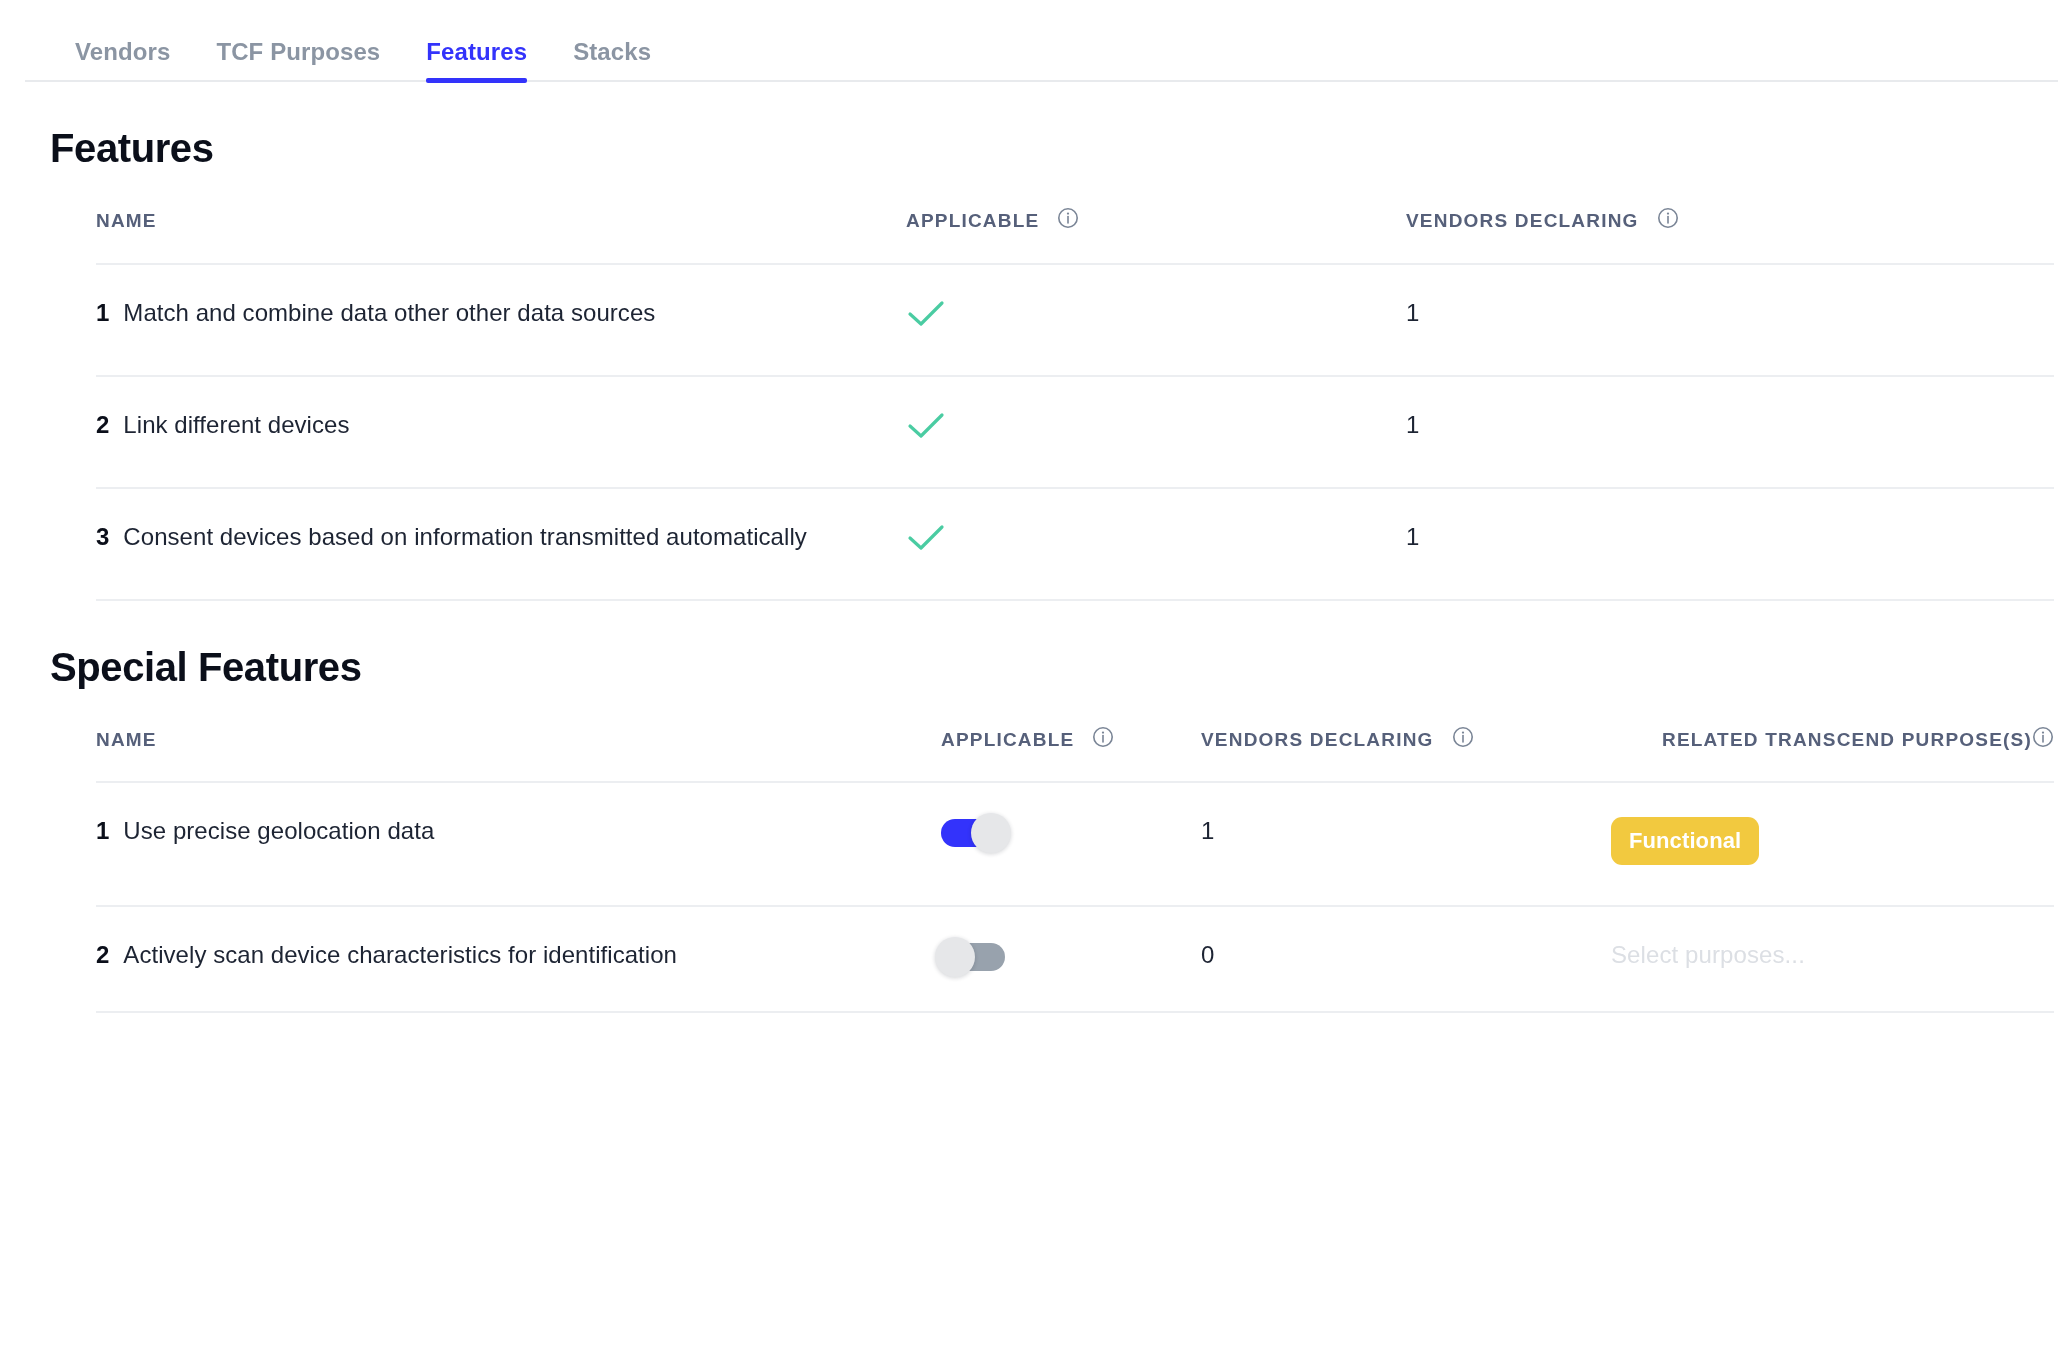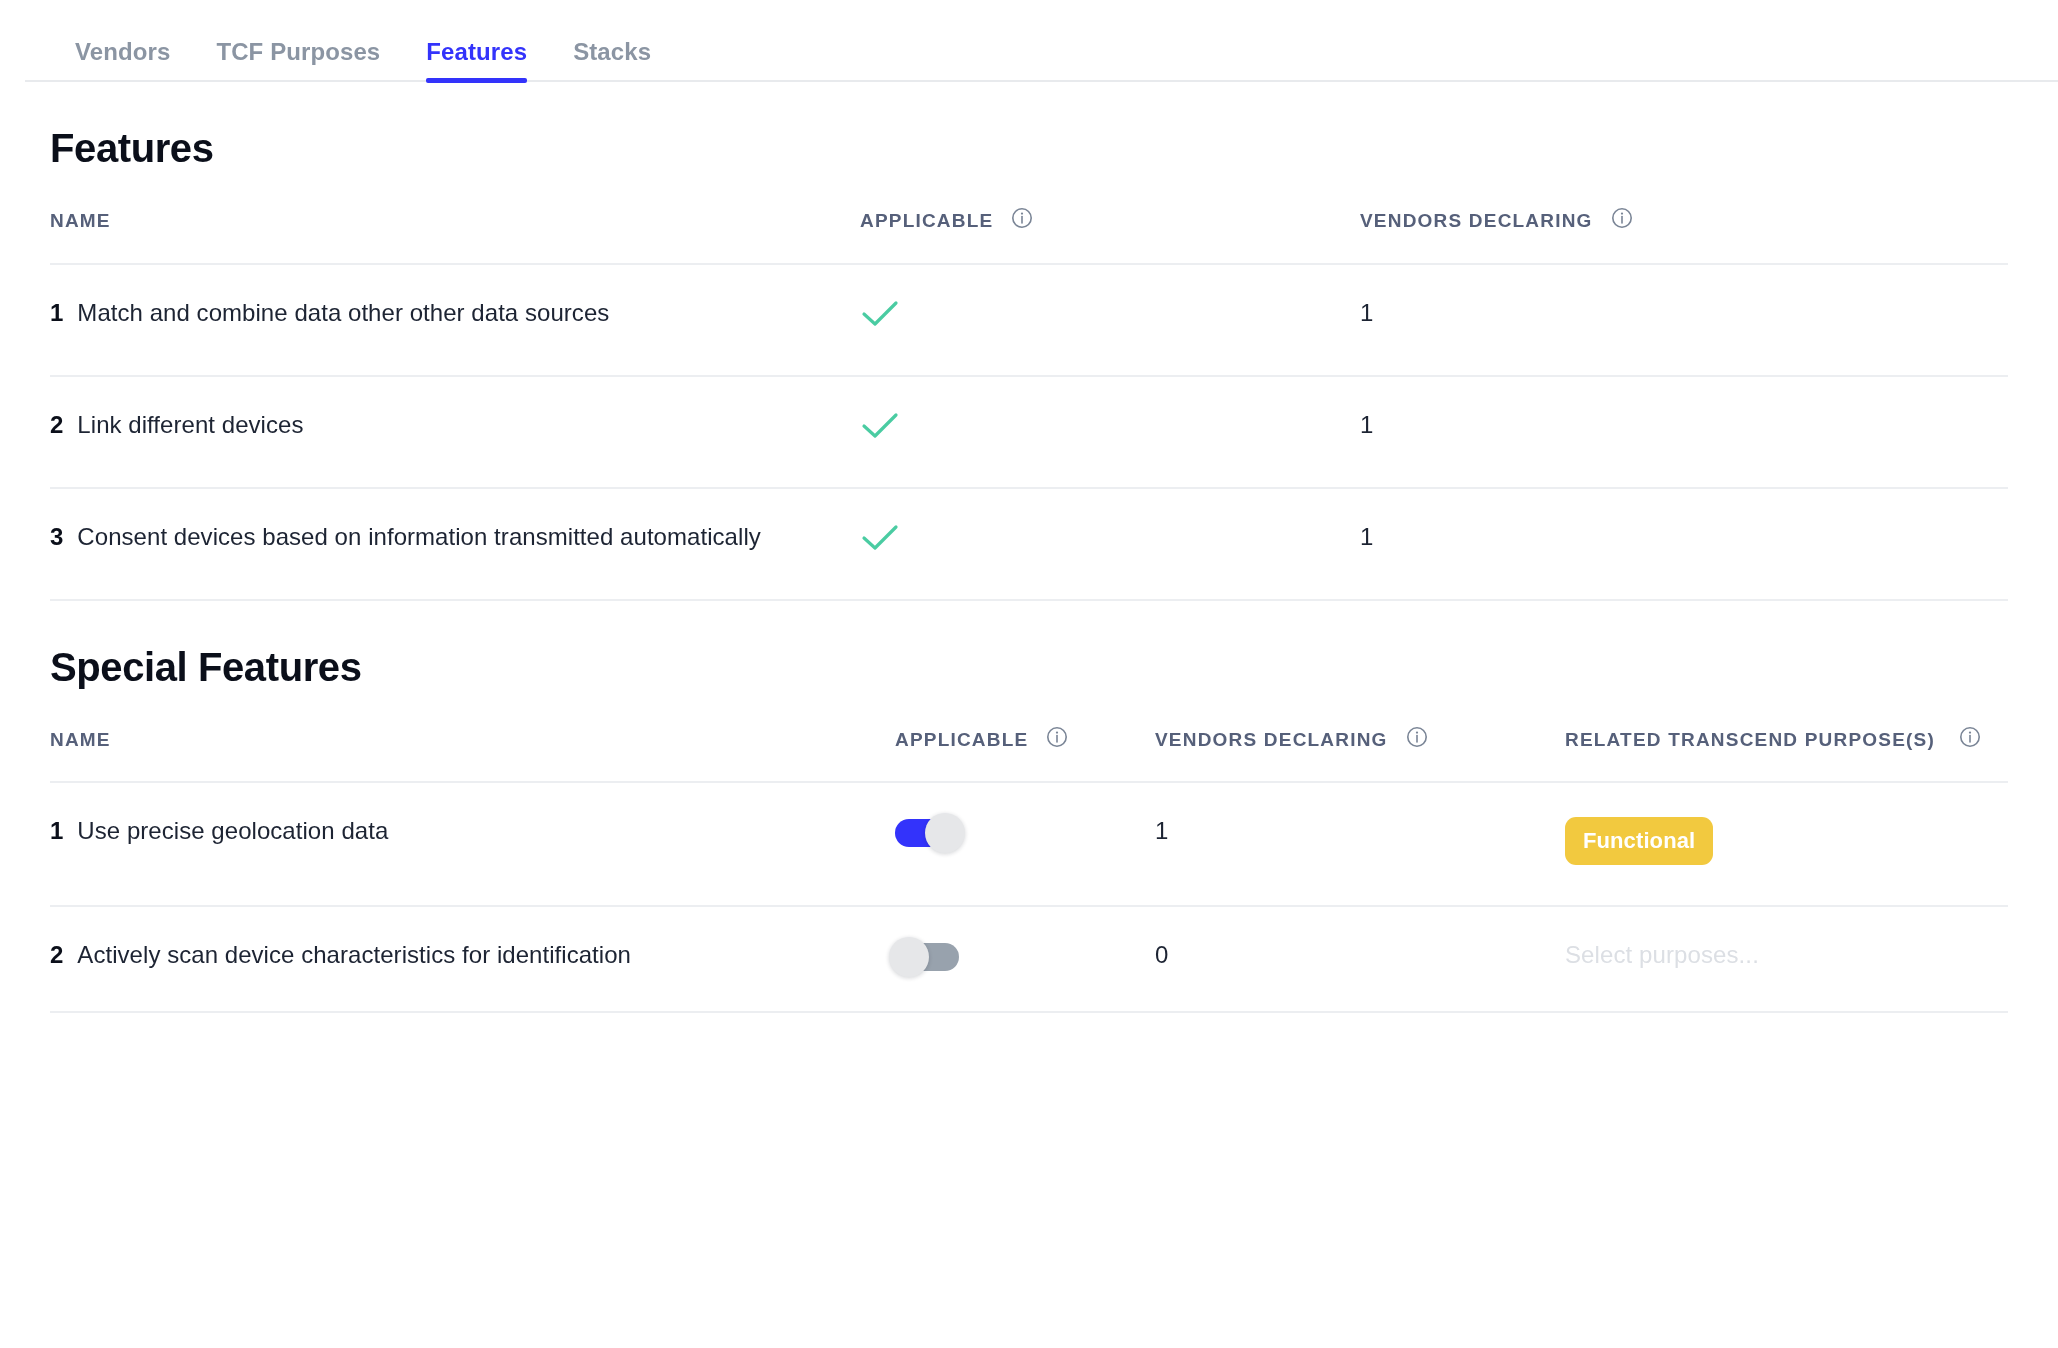--- a/index.html
+++ b/index.html
@@ -96,34 +96,35 @@
     color: #0b0f1a;
     margin: 48px 0 0 0;
   }
   h2.section-title { margin-top: 44px; }
 
   table.grid {
     width: 100%;
     border-collapse: collapse;
     table-layout: fixed;
     margin-top: 36px;
+    margin-left: 46px;
   }
   table.grid th {
     text-align: left;
     font-size: 19px;
     font-weight: bold;
     letter-spacing: 1.2px;
     color: #56607a;
     padding: 0 0 28px 0;
     vertical-align: top;
     line-height: 1.45;
   }
   .th-inner { display: flex; align-items: flex-start; }
   .th-inner .info { margin-left: 18px; flex: 0 0 auto; }
-  .th-spread { display: flex; align-items: flex-start; justify-content: flex-start; gap: 24px; }
+  .th-spread { display: flex; align-items: flex-start; justify-content: flex-end; }
 
   table.grid td {
     border-top: 2px solid #eceef1;
     padding: 34px 0 40px 0;
     vertical-align: top;
     font-size: 24px;
     color: #1d2433;
   }
   table.grid tbody tr:last-child td { border-bottom: 2px solid #eceef1; }
 

